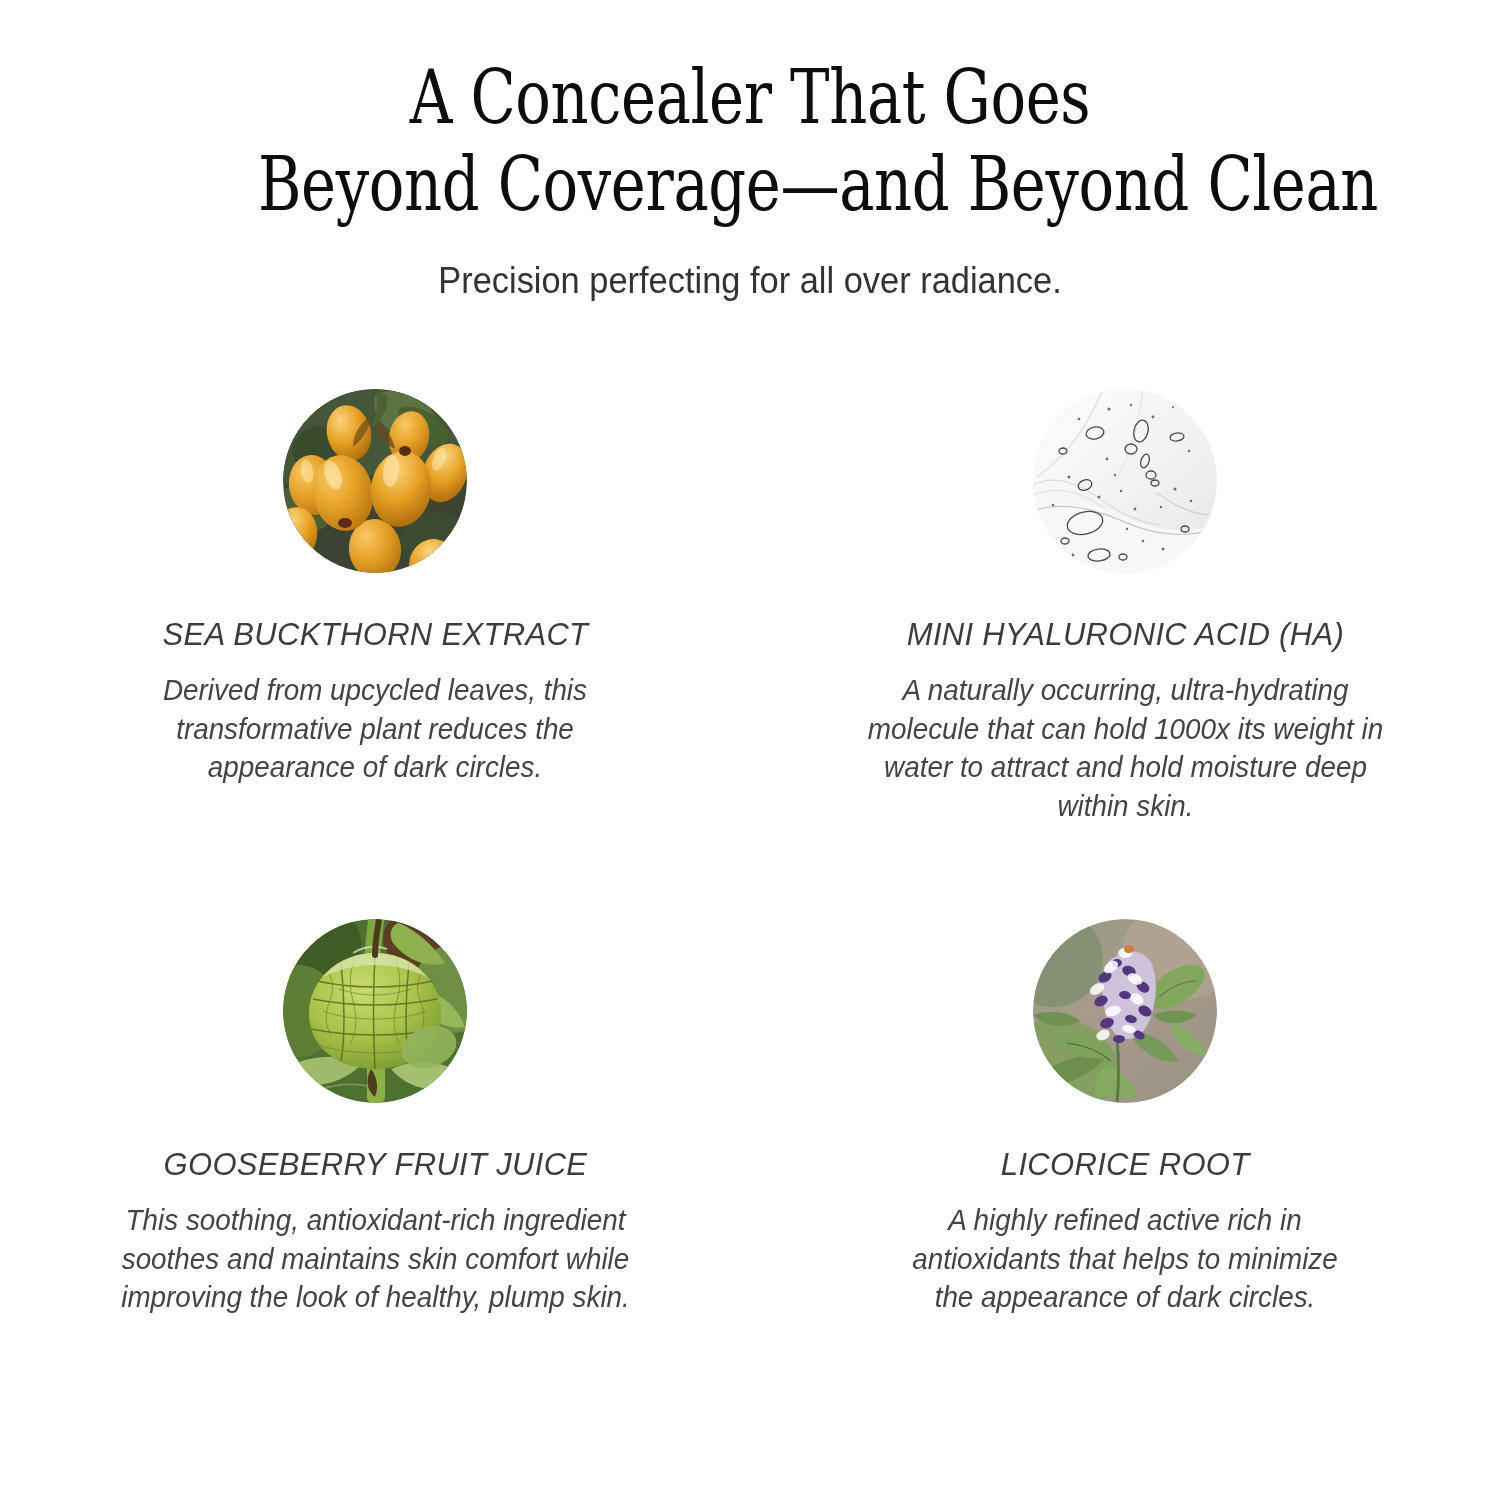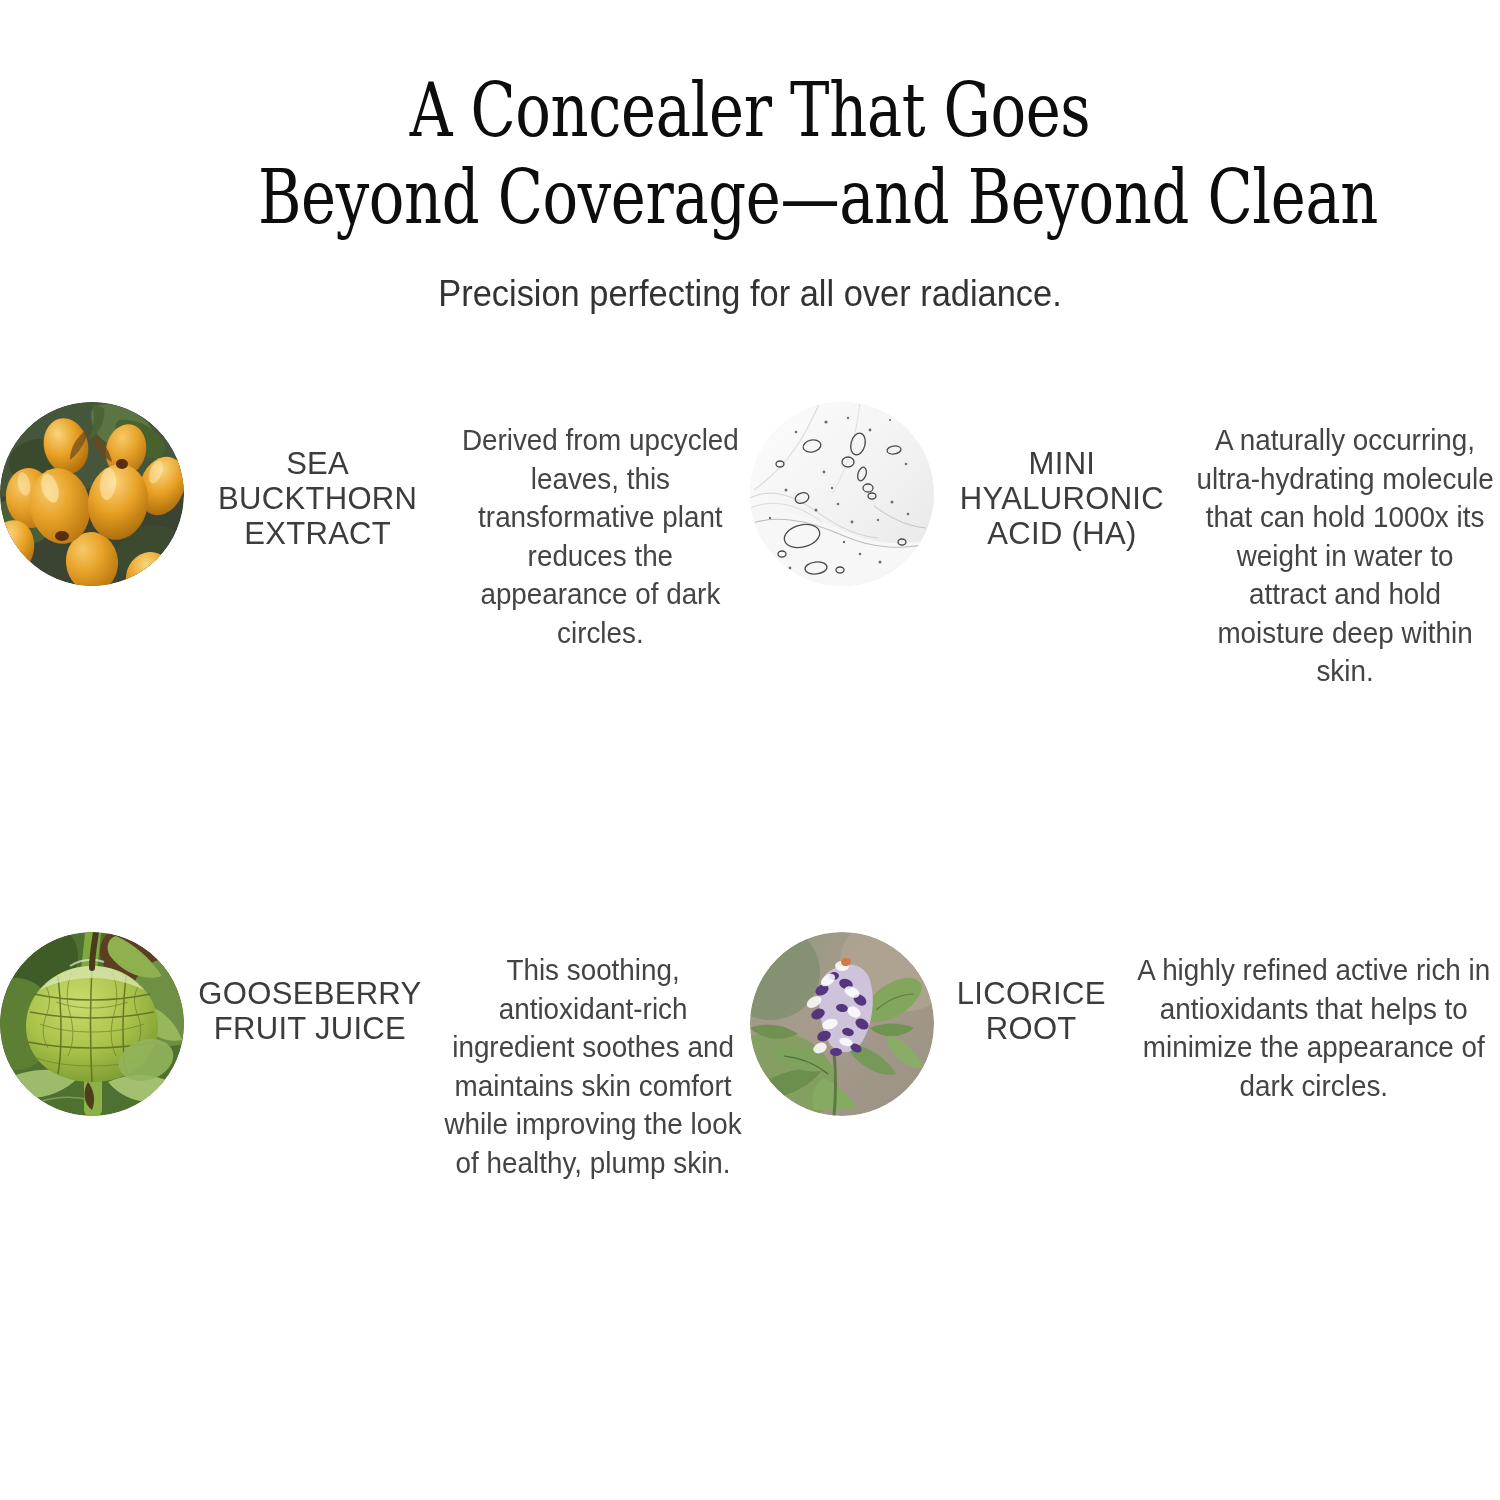--- a/index.html
+++ b/index.html
@@ -21,21 +21,20 @@
     width: 1500px;
     height: 1500px;
     background: #ffffff;
     box-sizing: border-box;
   }
 
   
   .header {
     padding-top: 54px;
     text-align: center;
-    margin-top: 13px;
   }
   .headline {
     font-family: "DejaVu Serif", "Liberation Serif", serif;
     font-weight: 400;
     font-size: 74px;
     line-height: 1.18;
     letter-spacing: -0.5px;
     color: #0d0d0d;
     margin: 0 auto;
     width: 1230px;
@@ -59,23 +58,24 @@
     position: absolute;
     top: 380px;
     left: 0;
     width: 1500px;
     display: grid;
     grid-template-columns: 750px 750px;
     grid-template-rows: 530px 530px;
   }
   .card {
     display: flex;
-    flex-direction: row;
-    align-items: flex-start;
+    flex-direction: column;
+    align-items: center;
     padding-top: 9px;
+    font-style: italic;
   }
 
   .thumb {
     width: 184px;
     height: 184px;
     border-radius: 50%;
     overflow: hidden;
     position: relative;
     flex: none;
     background: #efefef;

